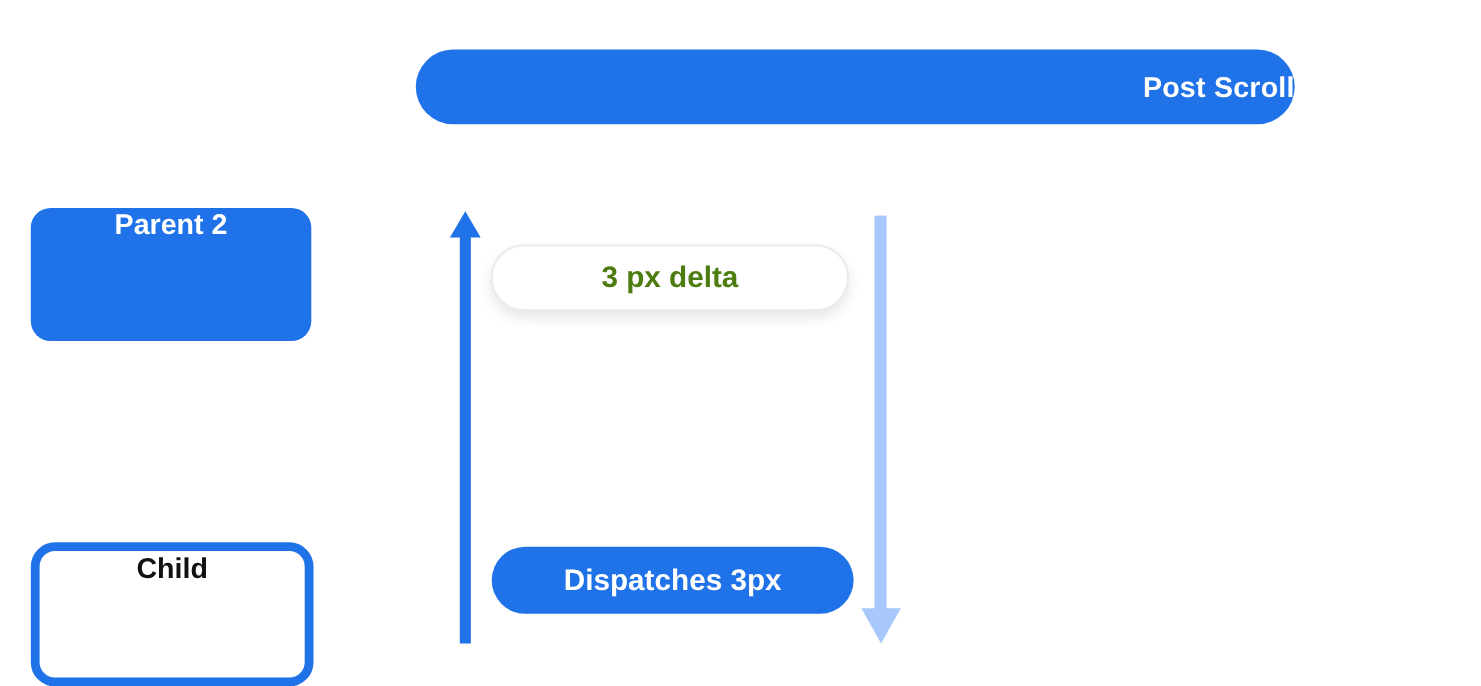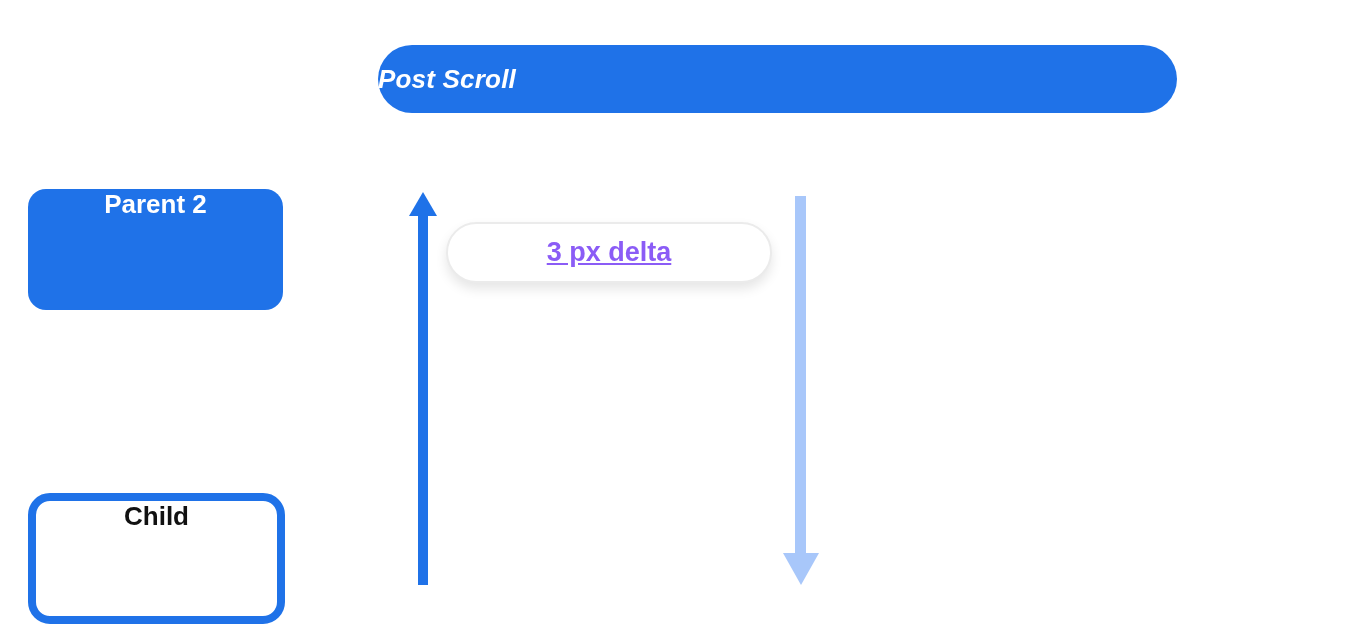--- a/index.html
+++ b/index.html
@@ -16,25 +16,24 @@
     overflow: hidden;
   }
 
   
   .banner {
     position: absolute;
     left: 378px; top: 45px;
     width: 799px; height: 68px;
     background: #1F72E8;
     border-radius: 34px;
-    display: flex; align-items: center; justify-content: flex-start;
+    display: flex; align-items: center; justify-content: flex-end;
     color: #ffffff;
     font-size: 26px; font-weight: bold;
     letter-spacing: 0.2px;
-    font-style: italic;
   }
 
   
   .node {
     position: absolute;
     left: 28px;
     width: 255px;
     display: flex; align-items: flex-start; justify-content: center;
     font-size: 26px; font-weight: bold;
     box-sizing: border-box;
@@ -89,24 +88,23 @@
     position: absolute;
     display: flex; align-items: center; justify-content: center;
     font-size: 27px; font-weight: bold;
     border-radius: 31px;
     box-sizing: border-box;
   }
   .pill-delta {
     left: 446px; top: 222px;
     width: 326px; height: 61px;
     background: #ffffff;
-    color: #8b5cf6;
+    color: #4d7c0f;
     border: 2px solid #ebebeb;
     box-shadow: 0 6px 12px rgba(0,0,0,0.10);
-    text-decoration: underline;
   }
   .pill-dispatch {
     left: 447px; top: 497px;
     width: 329px; height: 61px;
     background: #1F72E8;
     color: #ffffff;
   }
 </style>
 </head>
 <body>
@@ -129,14 +127,17 @@
   <div class="arrow-up-shaft"></div>
   <div class="arrow-up-head"></div>
 
   <div class="arrow-down-shaft"></div>
   <div class="arrow-down-head"></div>
 
   <div class="pill pill-delta">
     <span>3 px delta</span>
   </div>
 
+  <div class="pill pill-dispatch">
+    <span>Dispatches 3px</span>
+  </div>
 
 </div>
 
 </body></html>

